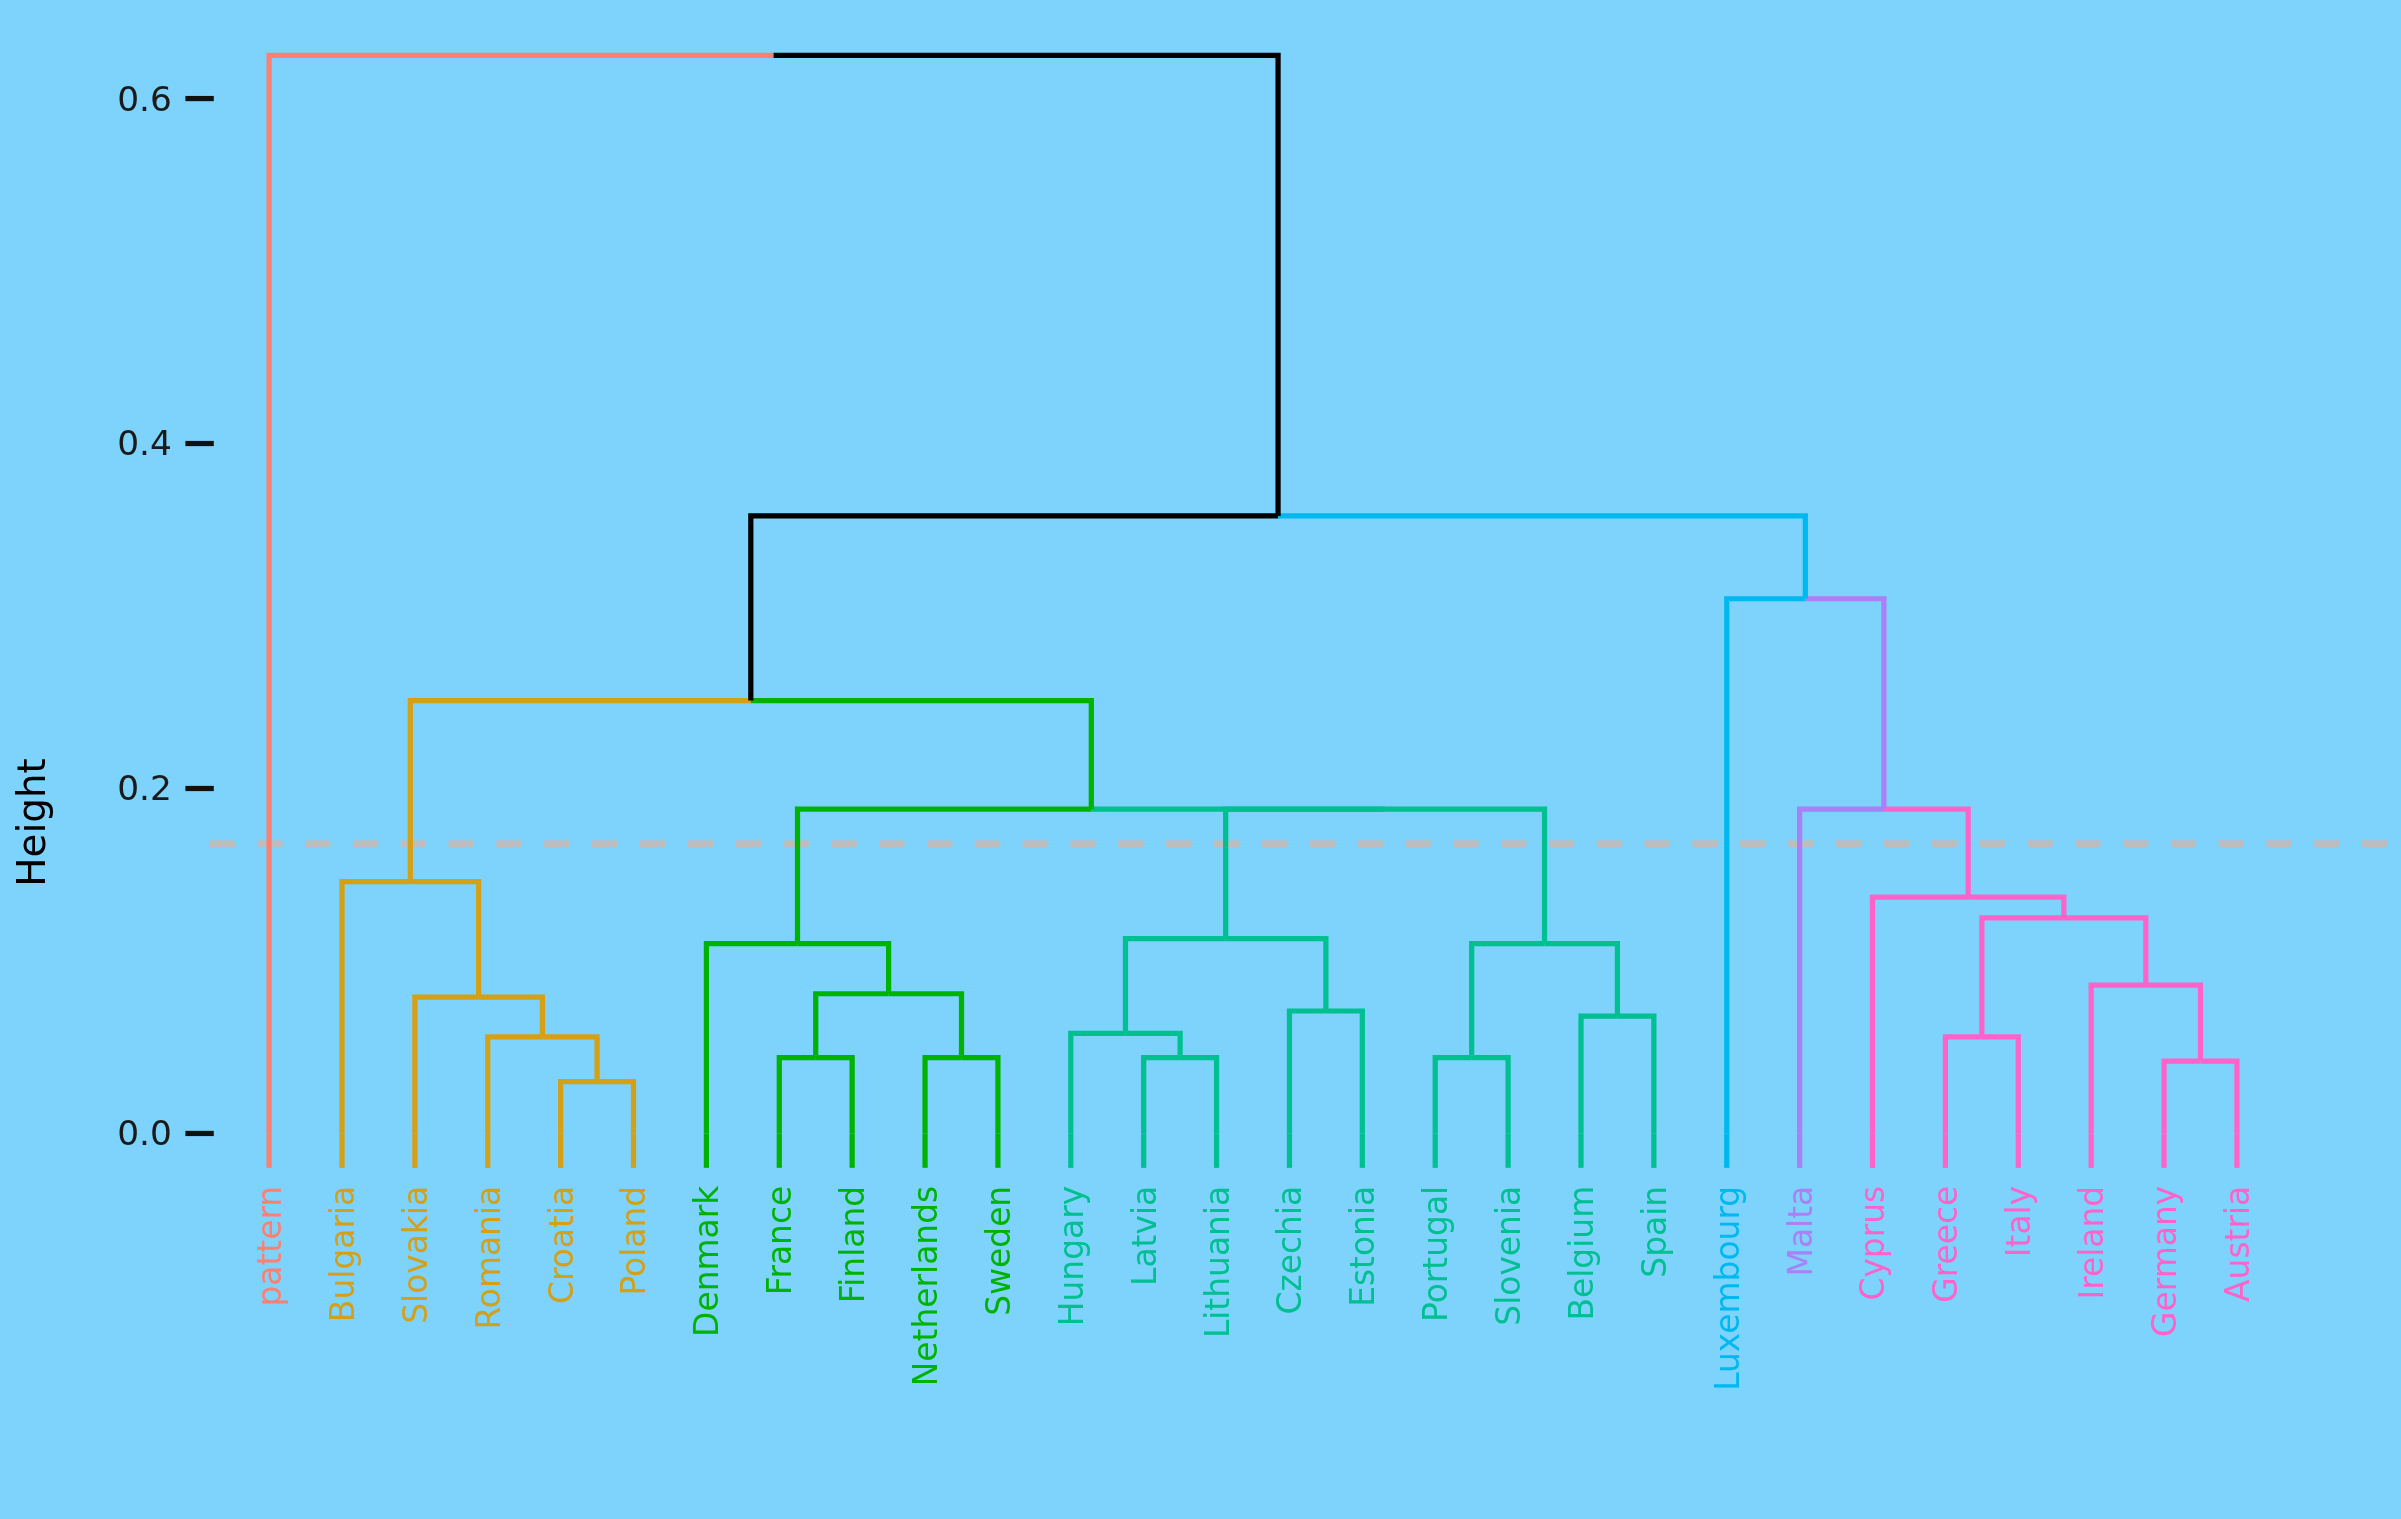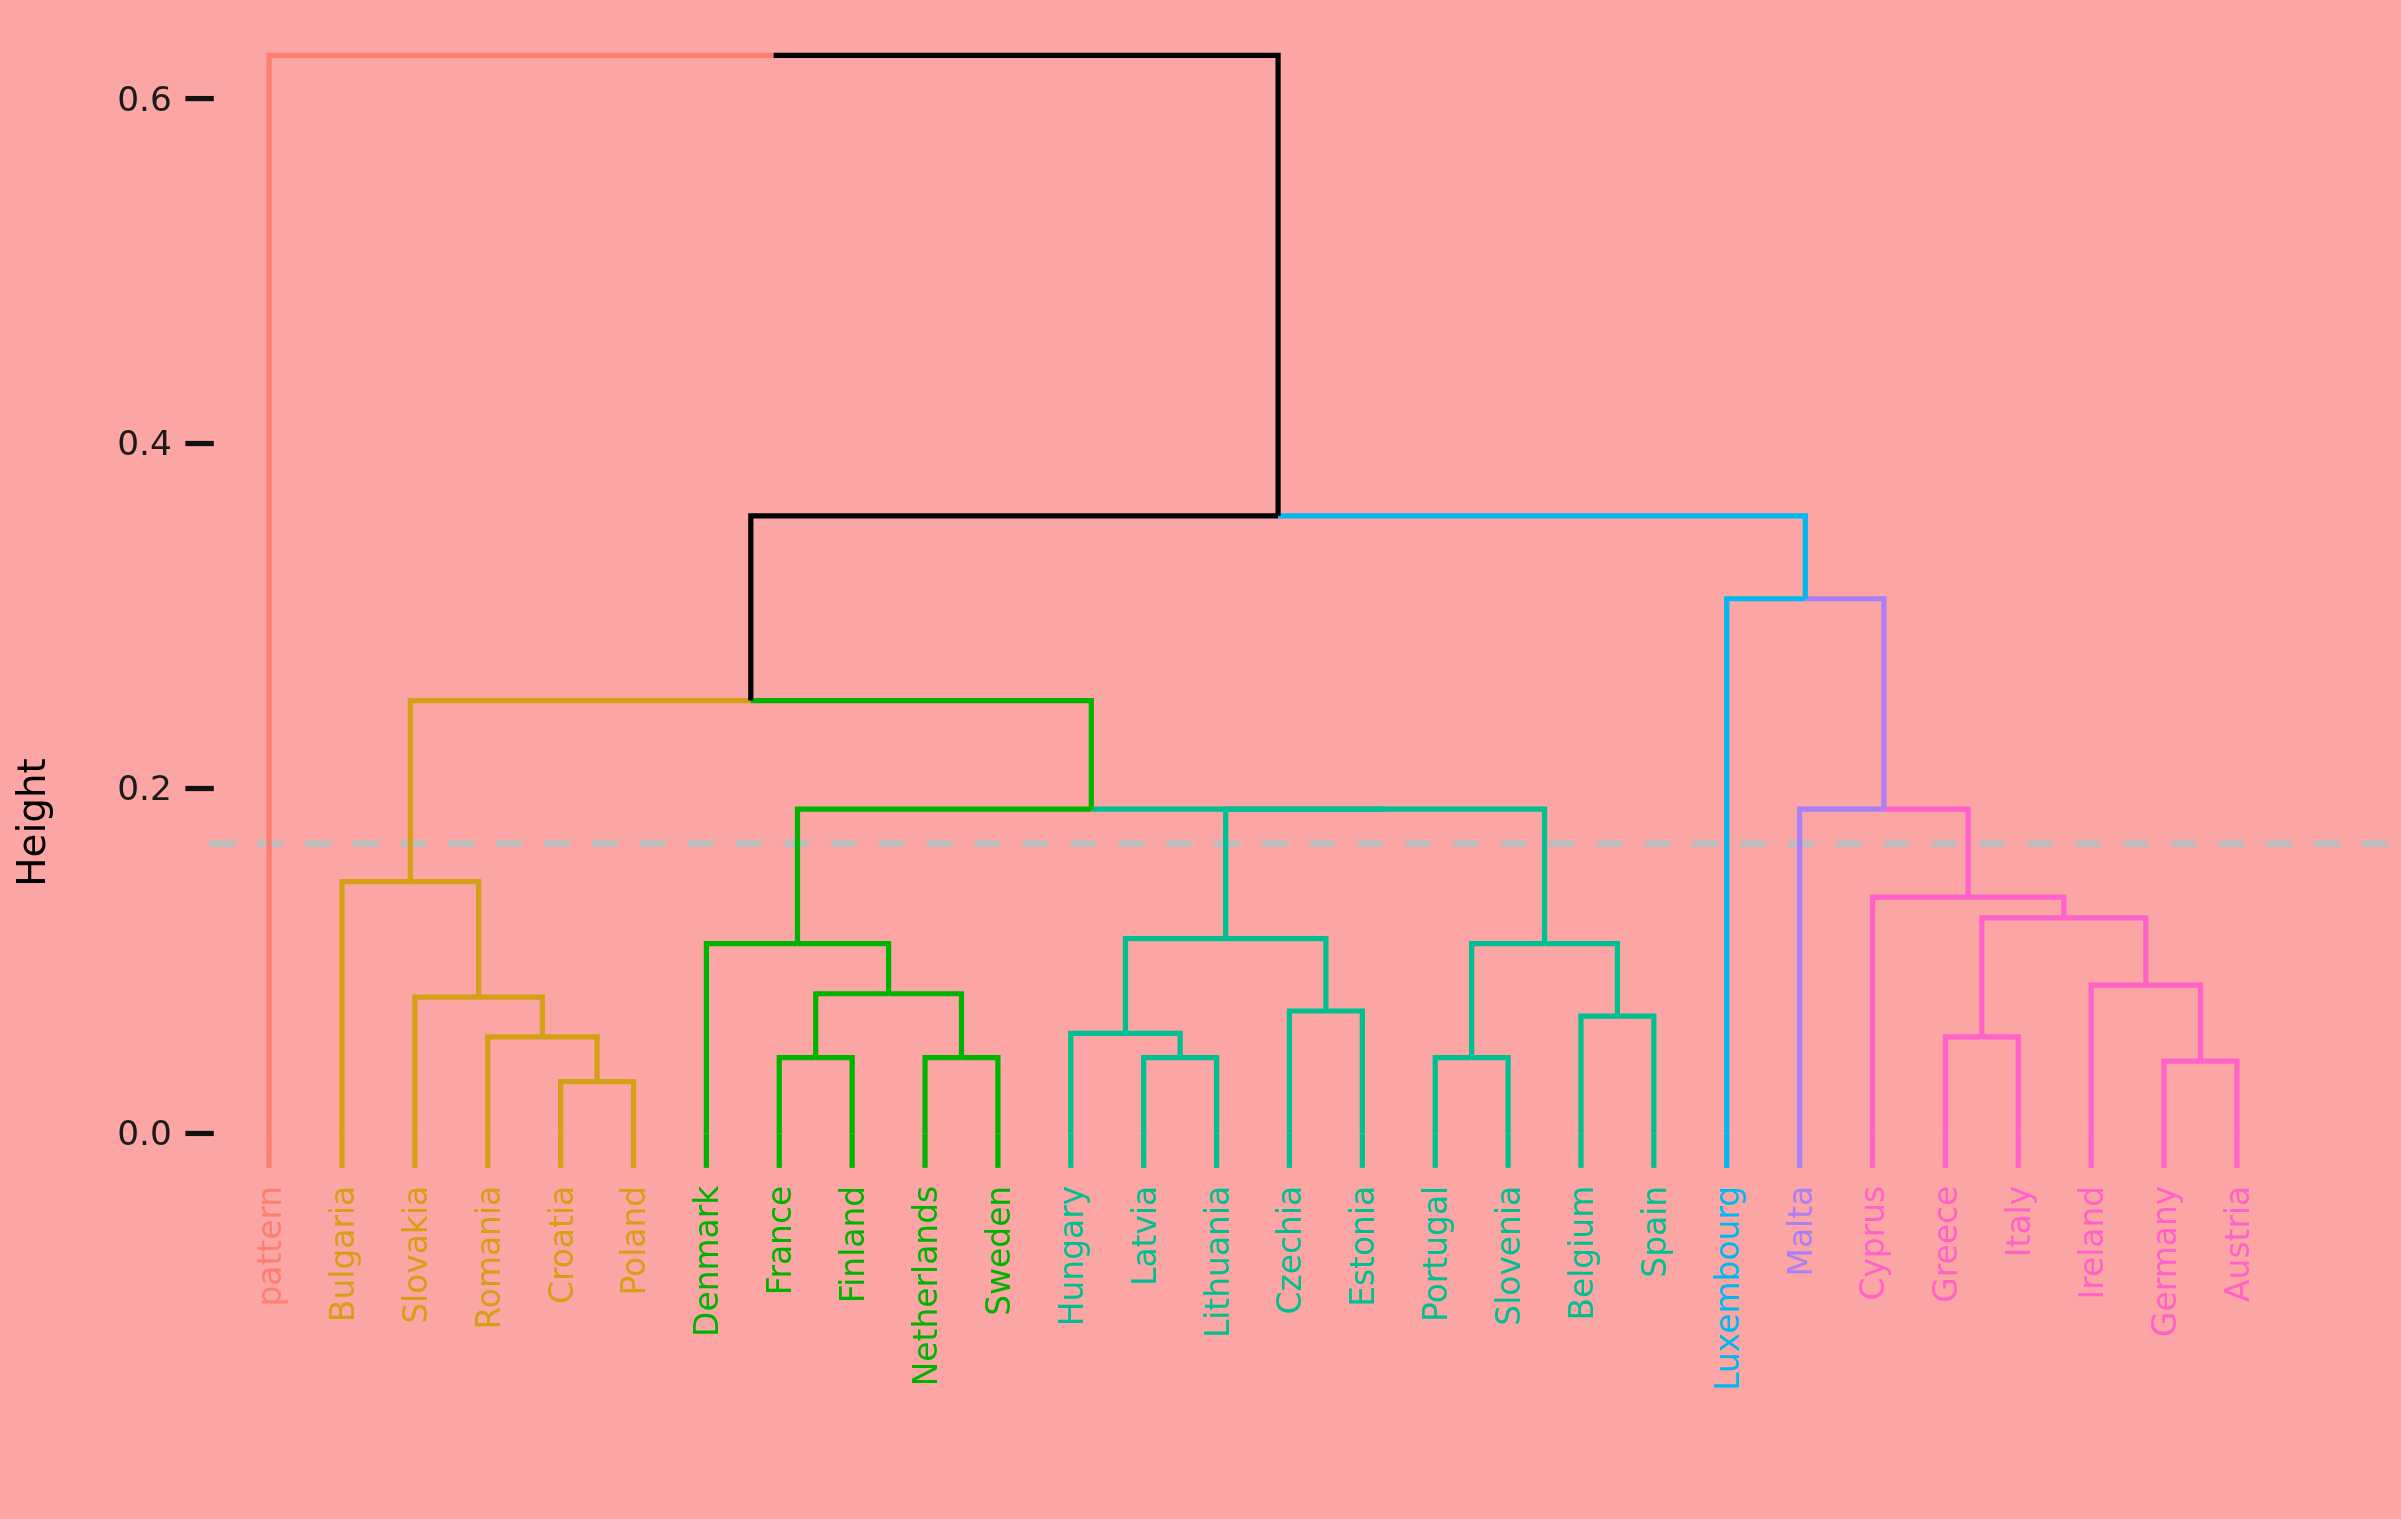--- a/index.html
+++ b/index.html
@@ -7,21 +7,21 @@
     padding: 0;
     background: #ffffff;
   }
   body {
     font-family: "DejaVu Sans", "Liberation Sans", sans-serif;
   }
   #plot-root {
     position: relative;
     width: 2401px;
     height: 1520px;
-    background: #fca5a5;
+    background: #7dd3fc;
     overflow: hidden;
   }
   #dendro-svg {
     position: absolute;
     left: 0;
     top: 0;
     width: 2401px;
     height: 1520px;
     display: block;
   }

